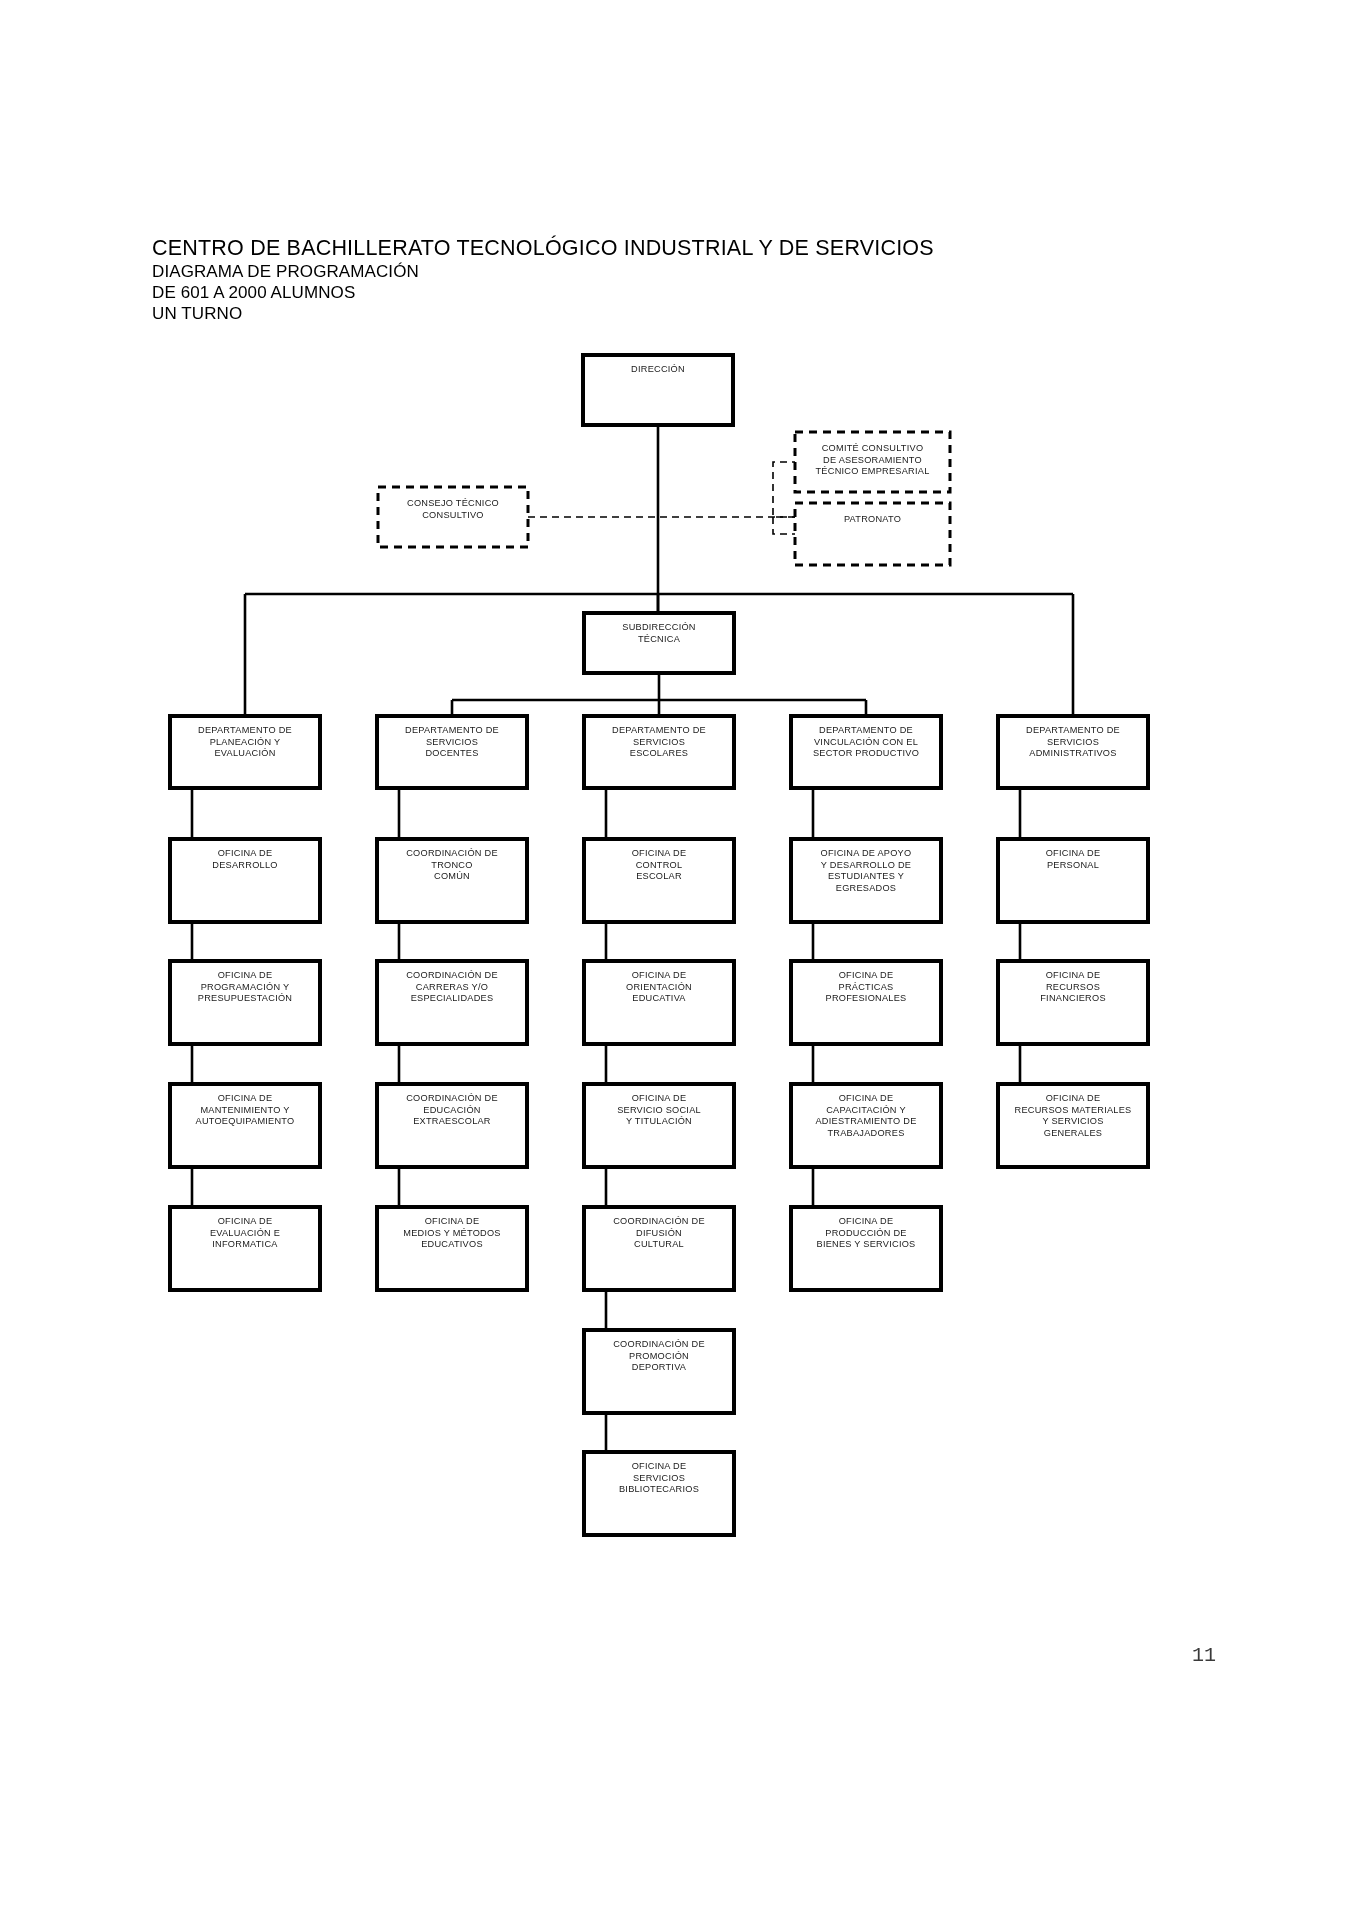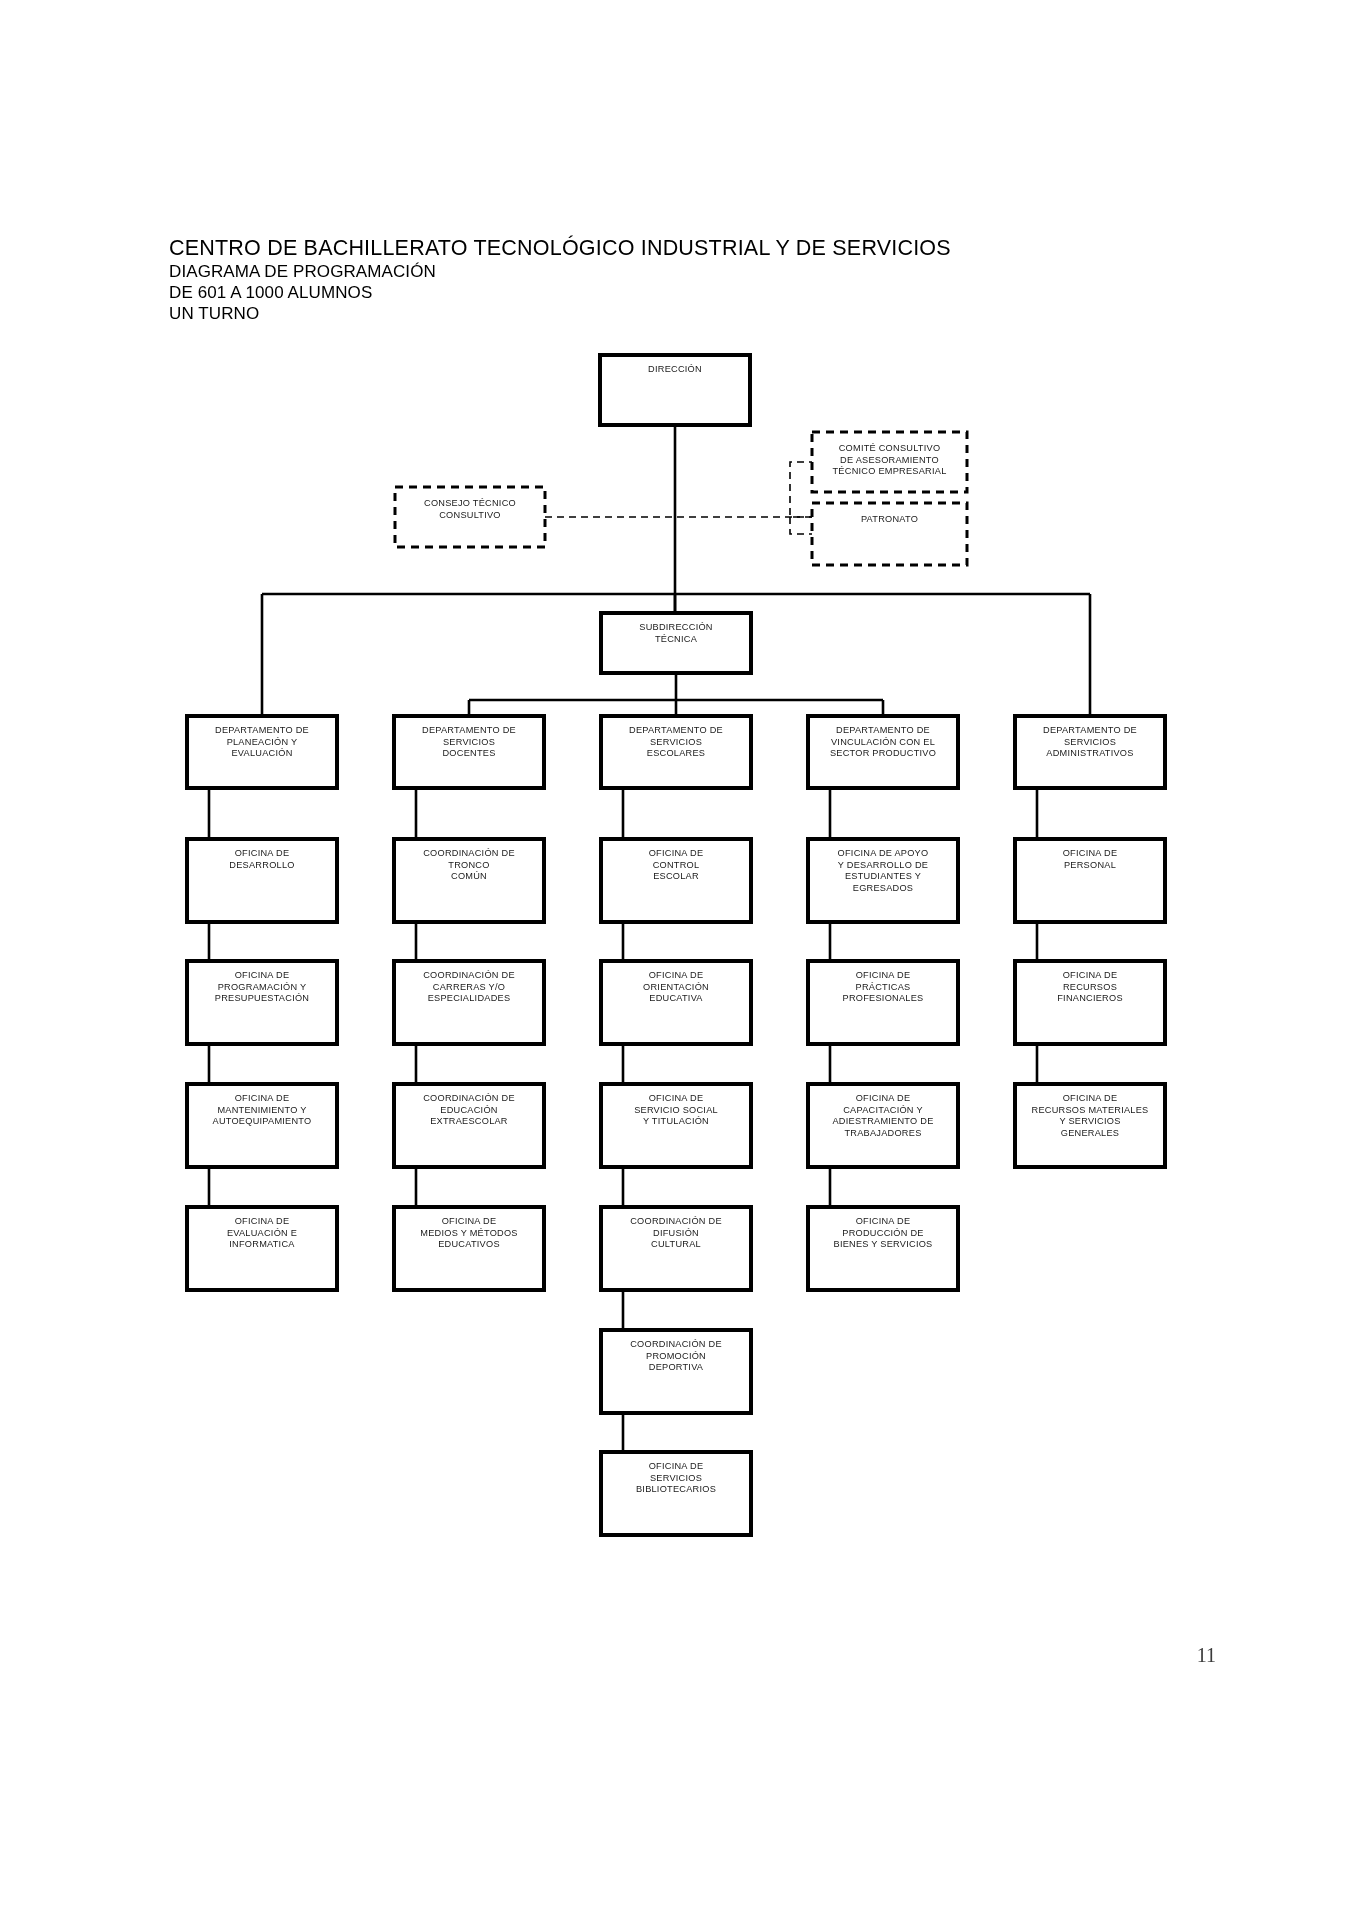--- a/index.html
+++ b/index.html
@@ -13,21 +13,20 @@
     height: 1920px;
     position: relative;
     font-family: "Liberation Sans", sans-serif;
     color: #000000;
     overflow: hidden;
   }
   #page {
     position: absolute;
     inset: 0;
     background: #ffffff;
-    margin-left: 17px;
   }
   #header-block {
     position: absolute;
     left: 152px;
     top: 236px;
     width: 900px;
   }
   #header-block .title-main {
     font-size: 21.5px;
     line-height: 25px;
@@ -73,32 +72,32 @@
     stroke-width: 1.6;
     stroke-dasharray: 7 5;
     fill: none;
   }
   #page-number {
     position: absolute;
     right: 142px;
     top: 1644px;
     font-size: 20px;
     color: #3a3a3a;
-    font-family: Liberation Serif, serif;
+    font-family: Liberation Mono, monospace;
   }
 </style>
 </head>
 <body>
 
 <div id="page">
 
   <div id="header-block">
     <div class="title-main">CENTRO DE BACHILLERATO TECNOLÓGICO INDUSTRIAL Y DE SERVICIOS</div>
     <div class="title-sub">DIAGRAMA DE PROGRAMACIÓN</div>
-    <div class="title-sub">DE 601 A 1000 ALUMNOS</div>
+    <div class="title-sub">DE 601 A 2000 ALUMNOS</div>
     <div class="title-sub">UN TURNO</div>
   </div>
 
   <svg id="chart-svg" width="1358" height="1920" viewBox="0 0 1358 1920">
     <g id="edge-layer">
         <path d="M 658 425 L 658 613" class="connector"></path>
         <path d="M 528 517 L 795 517" class="connector-dashed"></path>
         <path d="M 795 517 L 773 517 L 773 462 L 795 462" class="connector-dashed"></path>
         <path d="M 773 517 L 773 534 L 795 534" class="connector-dashed"></path>
         <path d="M 245 594 L 1073 594" class="connector"></path>

